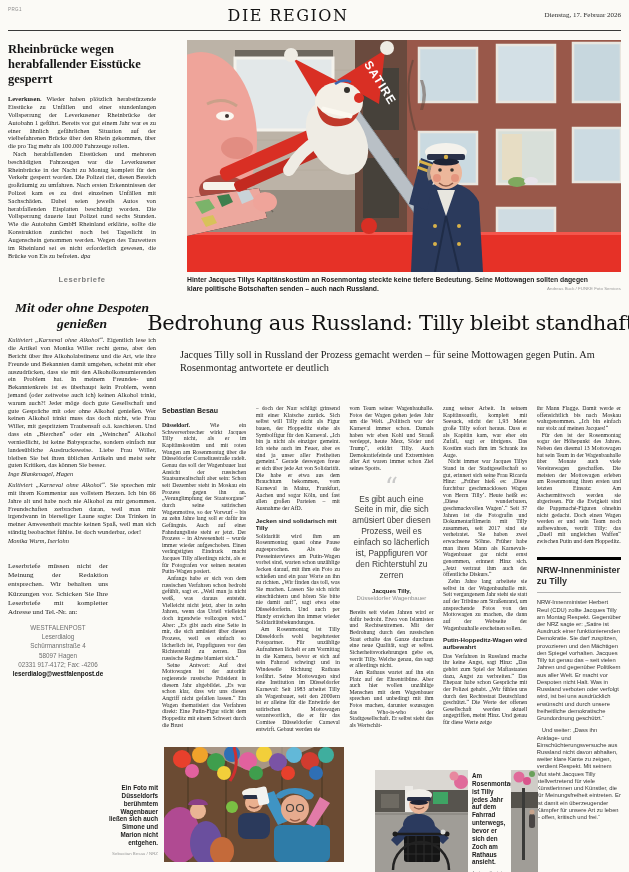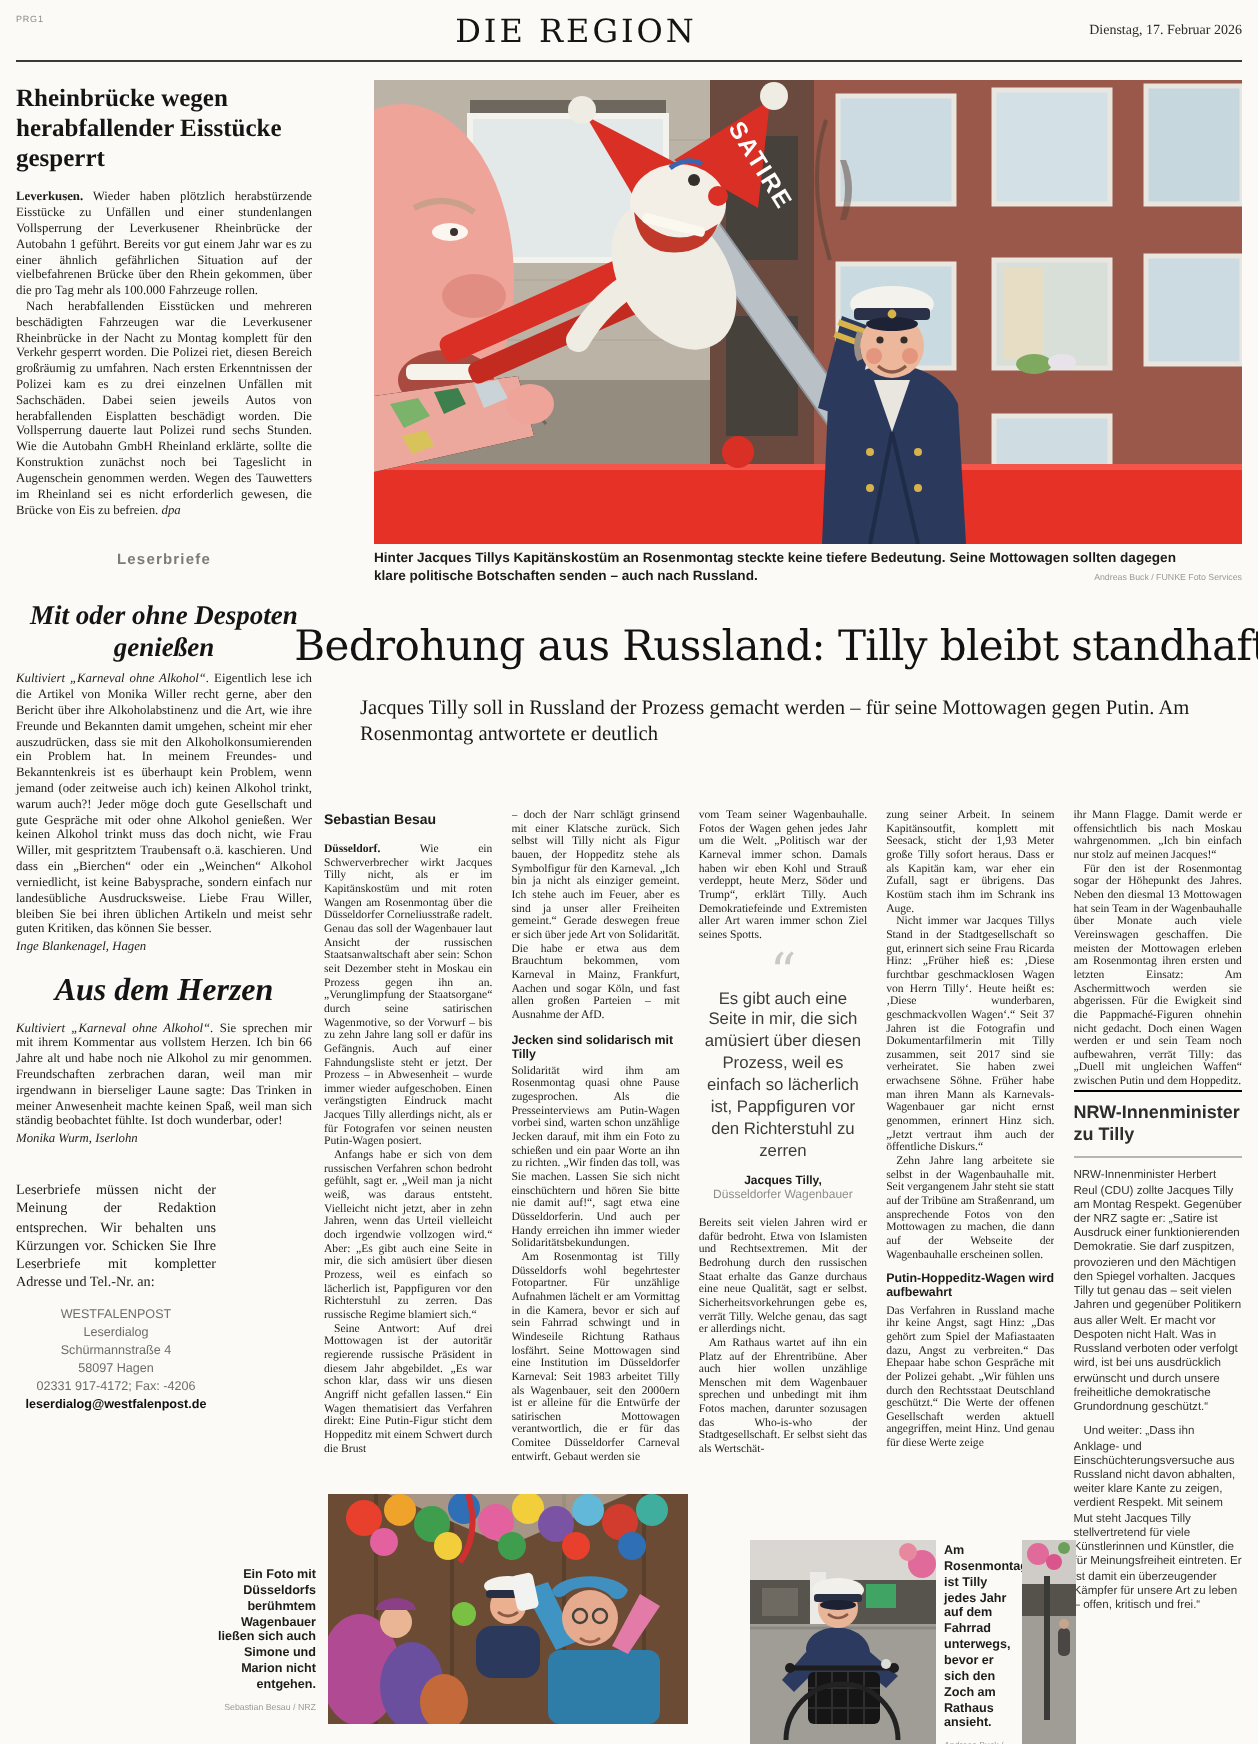--- a/index.html
+++ b/index.html
@@ -56,21 +56,21 @@
   .col p{margin:0;font-size:5.8px;line-height:1.15;text-align:justify;}
   .col p + p{text-indent:5px;}
   .col-subhead{font-size:6.2px;font-weight:bold;margin:5px 0 2px;line-height:1.15;}
 
   .pull-quote{margin:10px 2px 8px;text-align:center;}
   .pq-mark{font-family:"DejaVu Serif",serif;font-size:26px;line-height:10px;color:#c9c9c9;display:block;height:12px;}
   .pq-text{font-size:8.4px;line-height:1.3;color:#3c3c3c;}
   .pq-author{font-size:6px;font-weight:bold;margin-top:7px;color:#1a1a1a;}
   .pq-role{font-size:6px;color:#8d8d8d;margin-top:1px;}
 
-  .nrw-box{border-top:1px solid #000000;padding-top:5px;}
+  .nrw-box{margin-top:12px;border-top:3px solid #000000;padding-top:5px;}
   .nrw-title{font-size:9px;font-weight:bold;color:#2e2e2e;line-height:1.25;
       border-bottom:1px solid #b5b5b5;padding-bottom:5px;margin-bottom:6px;}
   .nrw-box p{font-family:"Liberation Sans",sans-serif;font-size:5.8px;line-height:1.25;
       text-align:left;color:#333;margin:0 0 5px;text-indent:0;}
 
   
   .selfie-photo{position:absolute;left:164px;top:747px;width:180px;height:115px;}
   .bike-photo{position:absolute;left:375px;top:770px;width:93px;height:102px;}
   .bike-caption{position:absolute;left:472px;top:772px;width:36px;
       font-size:6.3px;line-height:1.25;font-weight:bold;}
@@ -91,21 +91,20 @@
     <h1 class="bridge-head">Rheinbrücke wegen herabfallender Eisstücke gesperrt</h1>
     <p class="left-body"><span class="dateline">Leverkusen.</span> <span>Wieder haben plötzlich herabstürzende Eisstücke zu Unfällen und einer stundenlangen Vollsperrung der Leverkusener Rheinbrücke der Autobahn 1 geführt. Bereits vor gut einem Jahr war es zu einer ähnlich gefährlichen Situation auf der vielbefahrenen Brücke über den Rhein gekommen, über die pro Tag mehr als 100.000 Fahrzeuge rollen.</span></p>
     <p class="left-body"><span>Nach herabfallenden Eisstücken und mehreren beschädigten Fahrzeugen war die Leverkusener Rheinbrücke in der Nacht zu Montag komplett für den Verkehr gesperrt worden. Die Polizei riet, diesen Bereich großräumig zu umfahren. Nach ersten Erkenntnissen der Polizei kam es zu drei einzelnen Unfällen mit Sachschäden. Dabei seien jeweils Autos von herabfallenden Eisplatten beschädigt worden. Die Vollsperrung dauerte laut Polizei rund sechs Stunden. Wie die Autobahn GmbH Rheinland erklärte, sollte die Konstruktion zunächst noch bei Tageslicht in Augenschein genommen werden. Wegen des Tauwetters im Rheinland sei es nicht erforderlich gewesen, die Brücke von Eis zu befreien.</span> <span class="src">dpa</span></p>
 
     <div class="letters-label sans">Leserbriefe</div>
 
     <h2 class="letter-head">Mit oder ohne Despoten genießen</h2>
     <p class="left-body"><span class="lead-in">Kultiviert „Karneval ohne Alkohol“.</span> <span>Eigentlich lese ich die Artikel von Monika Willer recht gerne, aber den Bericht über ihre Alkoholabstinenz und die Art, wie ihre Freunde und Bekannten damit umgehen, scheint mir eher auszudrücken, dass sie mit den Alkoholkonsumierenden ein Problem hat. In meinem Freundes- und Bekanntenkreis ist es überhaupt kein Problem, wenn jemand (oder zeitweise auch ich) keinen Alkohol trinkt, warum auch?! Jeder möge doch gute Gesellschaft und gute Gespräche mit oder ohne Alkohol genießen. Wer keinen Alkohol trinkt muss das doch nicht, wie Frau Willer, mit gespritztem Traubensaft o.ä. kaschieren. Und dass ein „Bierchen“ oder ein „Weinchen“ Alkohol verniedlicht, ist keine Babysprache, sondern einfach nur landesübliche Ausdrucksweise. Liebe Frau Willer, bleiben Sie bei ihren üblichen Artikeln und meist sehr guten Kritiken, das können Sie besser.</span></p>
     <div class="sig">Inge Blankenagel, Hagen</div>
 
-    <h2 class="letter-head big">Aus dem Herzen</h2>
     <p class="left-body"><span class="lead-in">Kultiviert „Karneval ohne Alkohol“.</span> <span>Sie sprechen mir mit ihrem Kommentar aus vollstem Herzen. Ich bin 66 Jahre alt und habe noch nie Alkohol zu mir genommen. Freundschaften zerbrachen daran, weil man mir irgendwann in bierseliger Laune sagte: Das Trinken in meiner Anwesenheit machte keinen Spaß, weil man sich ständig beobachtet fühlte. Ist doch wunderbar, oder!</span></p>
     <div class="sig">Monika Wurm, Iserlohn</div>
 
     <p class="letters-note">Leserbriefe müssen nicht der Meinung der Redaktion entsprechen. Wir behalten uns Kürzungen vor. Schicken Sie Ihre Leserbriefe mit kompletter Adresse und Tel.-Nr. an:</p>
     <div class="address sans">
       <div>WESTFALENPOST</div>
       <div>Leserdialog</div>
       <div>Schürmannstraße 4</div>
       <div>58097 Hagen</div>
       <div>02331 917-4172; Fax: -4206</div>

